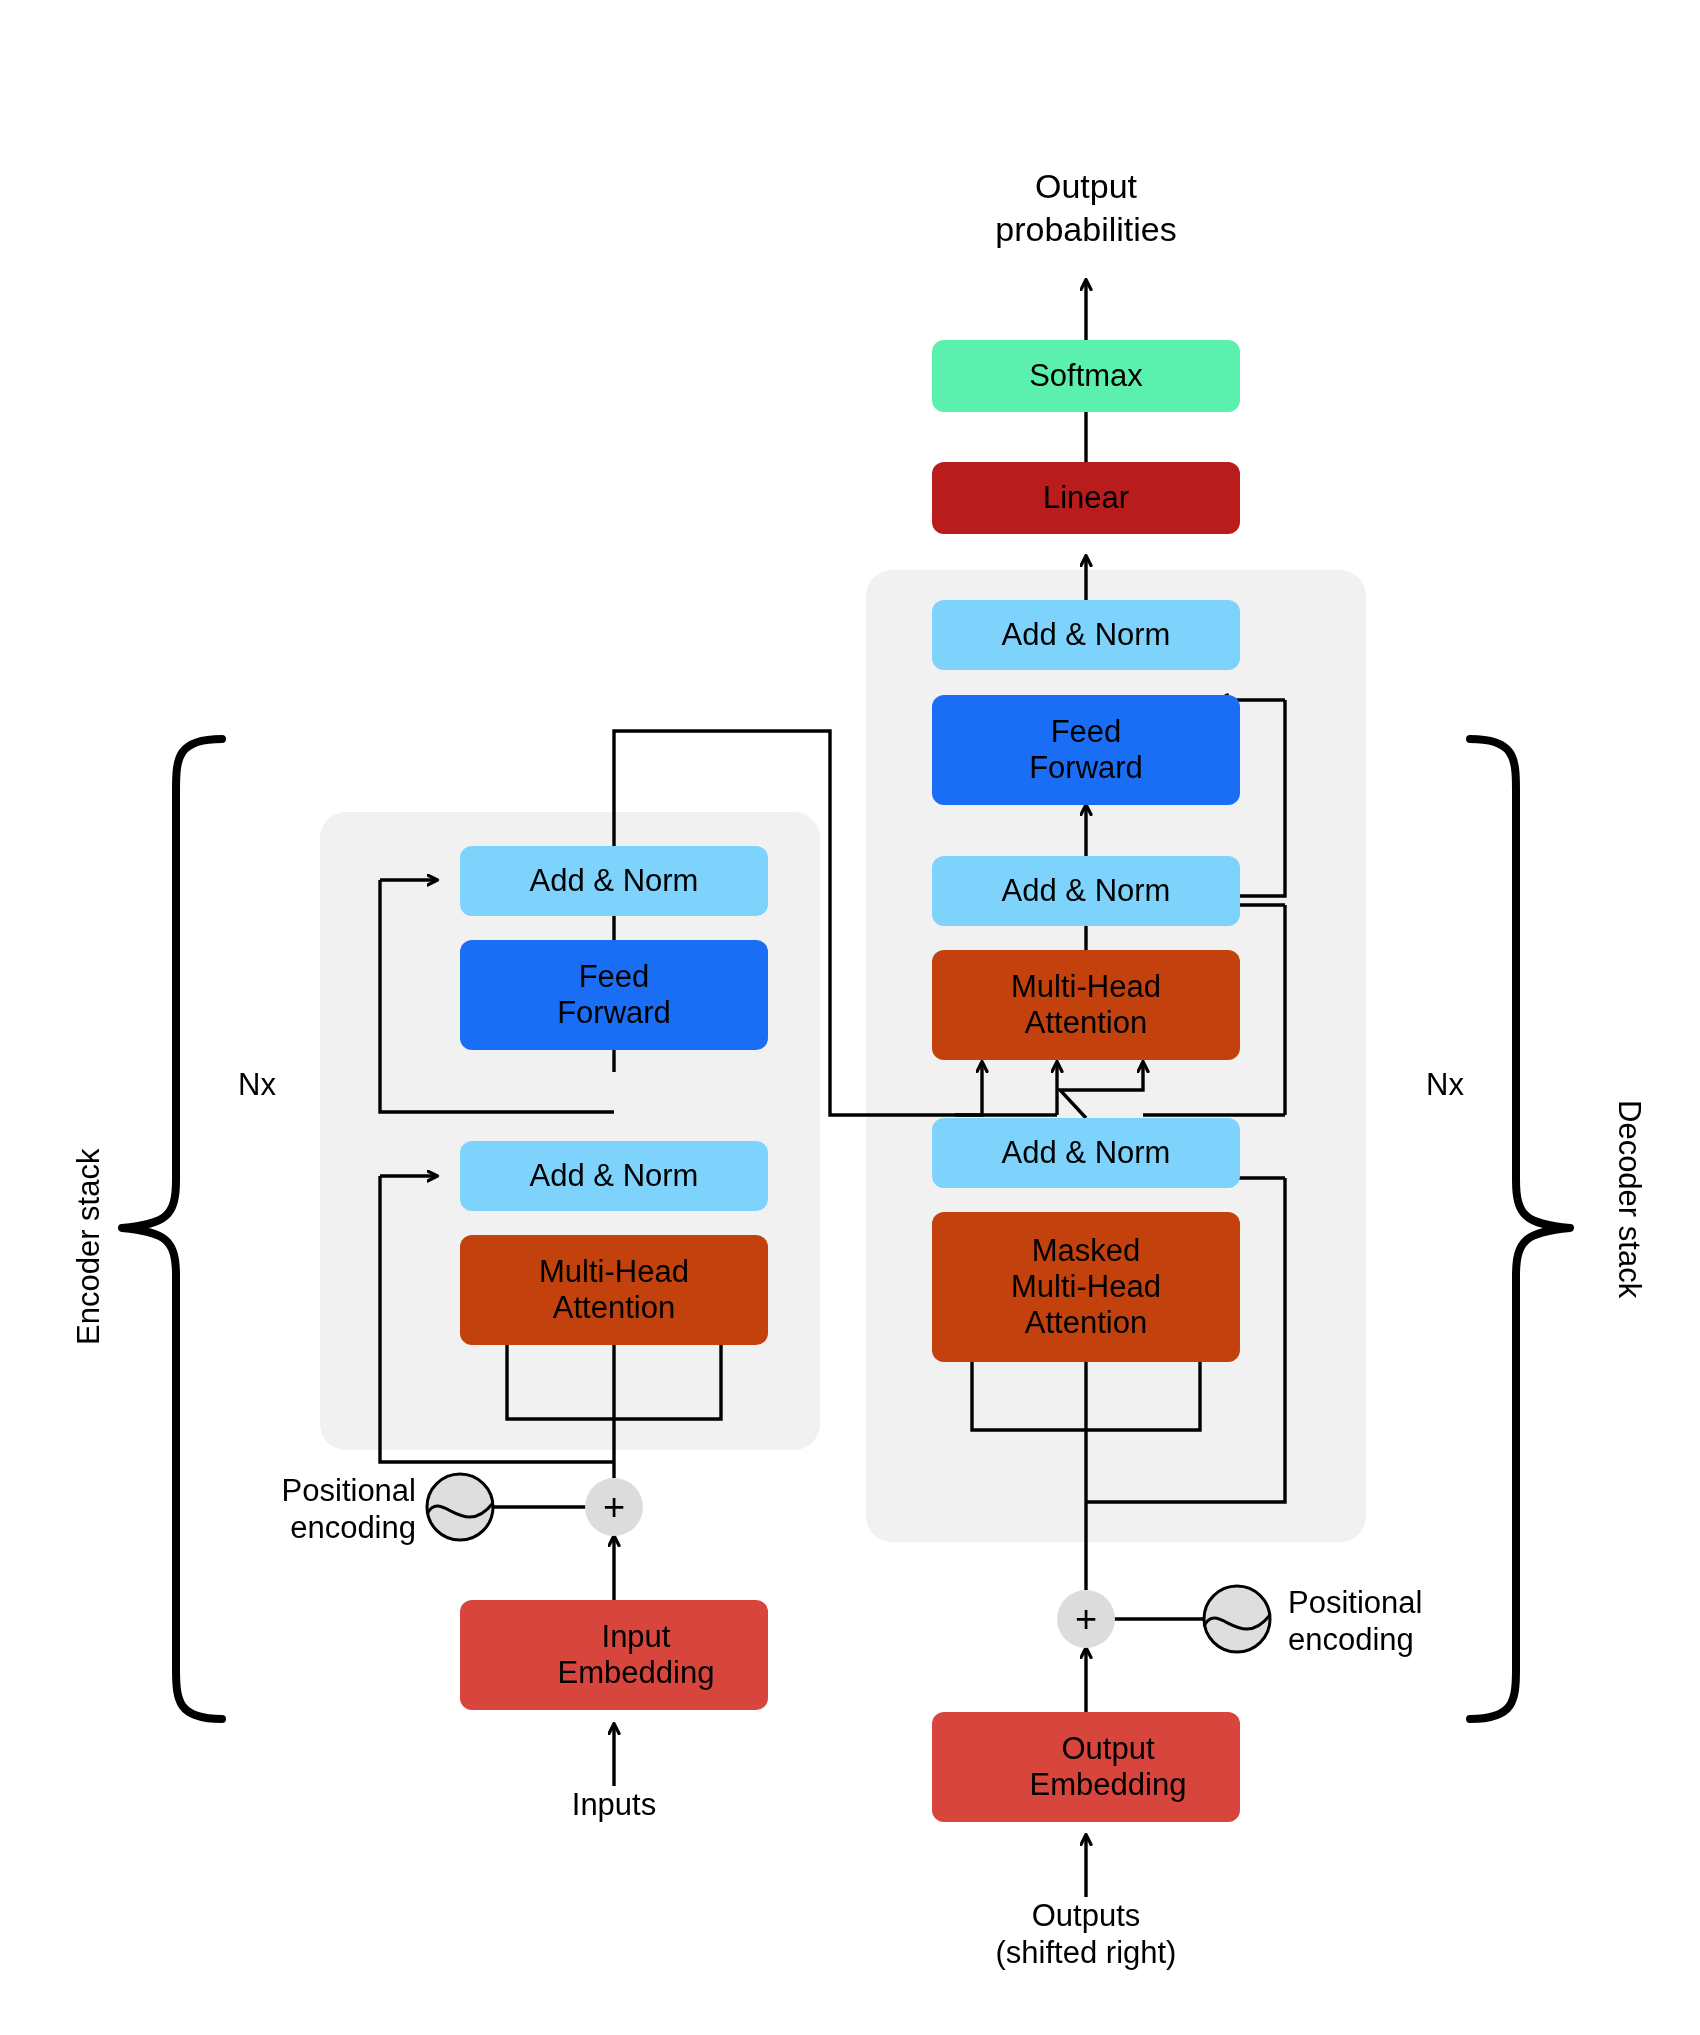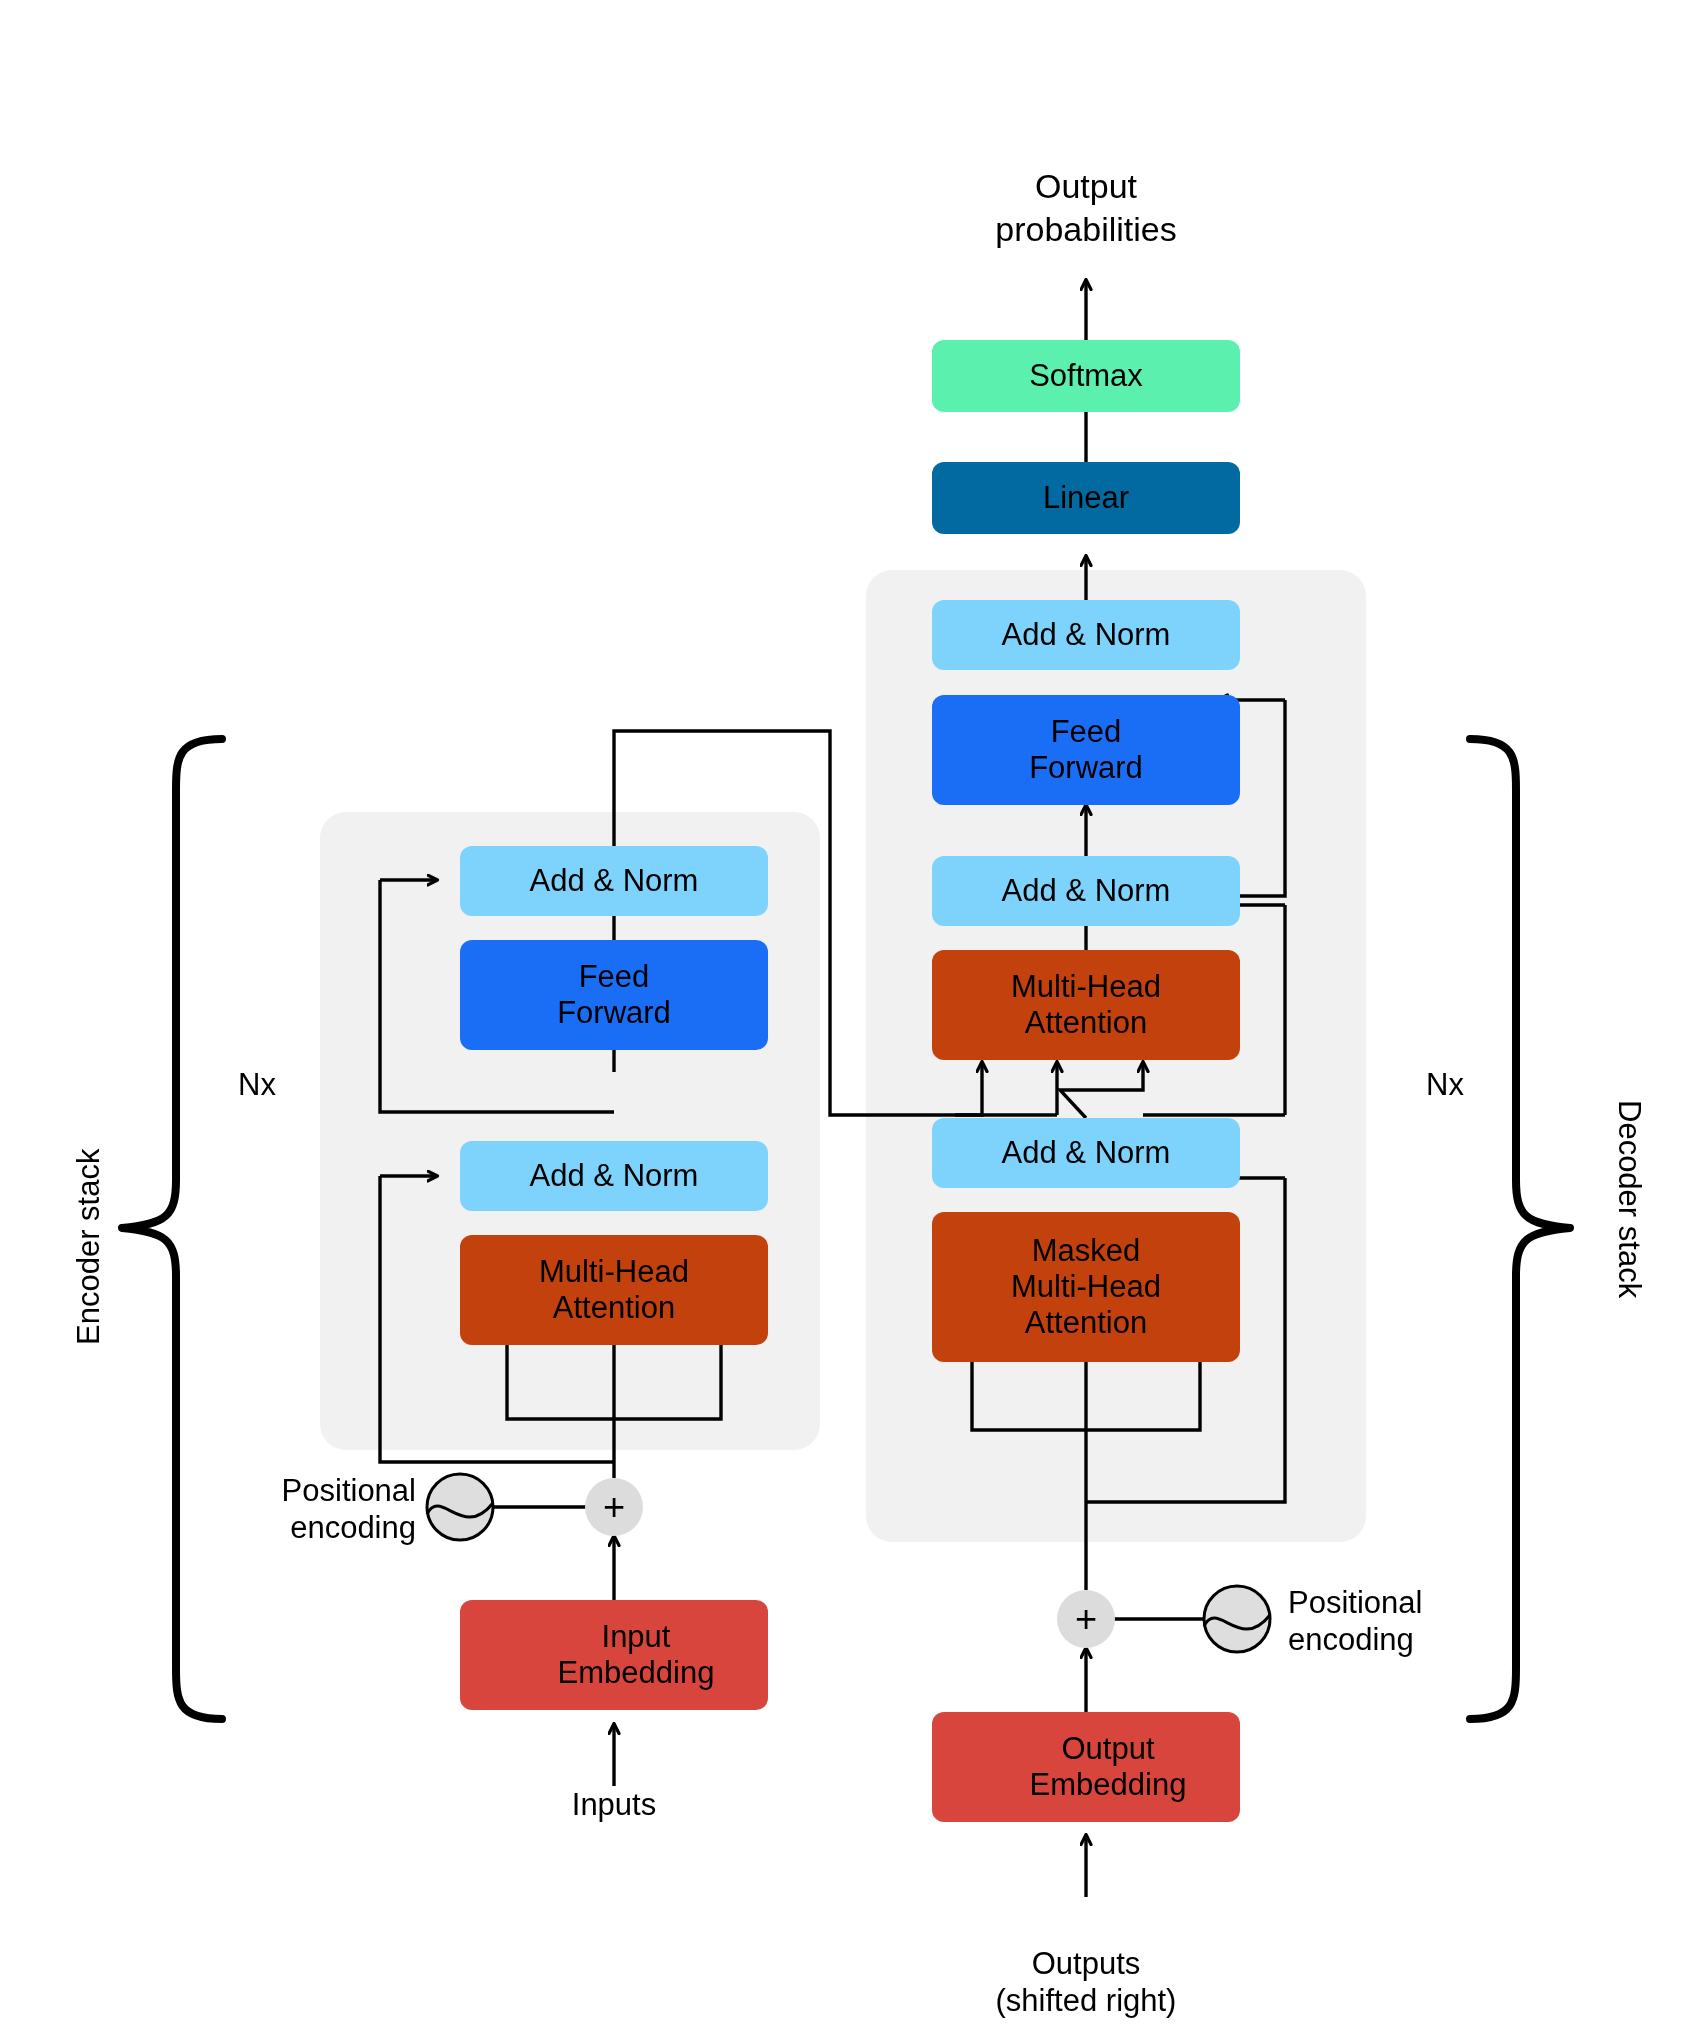--- a/index.html
+++ b/index.html
@@ -40,21 +40,21 @@
     line-height:1.17;
     font-weight:400;
     color:#000;
     white-space:pre-line;
     box-sizing:border-box;
   }
   .n-addnorm{background:#7dd3fc;}
   .n-attn{background:#c2410c;}
   .n-ff{background:#1a6ef5;}
   .n-embed{background:#d8453c;padding-left:44px;}
-  .n-linear{background:#0369a1;}
+  .n-linear{background:#b91c1c;}
   .n-softmax{background:#5bf0ae;}
 
   
   .lbl{
     position:absolute;
     font-size:31px;
     line-height:1.2;
     white-space:pre-line;
     text-align:center;
   }
@@ -229,21 +229,21 @@
   <div class="node n-attn" style="left:932px;top:1212px;width:308px;height:150px;">Masked
 Multi-Head
 Attention</div>
 
   <div class="lbl" style="left:1288px;top:1584px;width:260px;text-align:left;">Positional
 encoding</div>
 
   <div class="node n-embed" style="left:932px;top:1712px;width:308px;height:110px;">Output
 Embedding</div>
 
-  <div class="lbl" style="left:936px;top:1897px;width:300px;margin-top:48px;">Outputs
+  <div class="lbl" style="left:936px;top:1897px;width:300px;">Outputs
 (shifted right)</div>
 
   <div class="lbl lbl-rot-up" style="left:70px;top:1345px;">Encoder stack</div>
   <div class="lbl" style="left:212px;top:1066px;width:90px;">Nx</div>
 
   <div class="lbl lbl-rot-down" style="left:1648px;top:1100px;">Decoder stack</div>
   <div class="lbl" style="left:1400px;top:1066px;width:90px;">Nx</div>
 
 </div>
 

